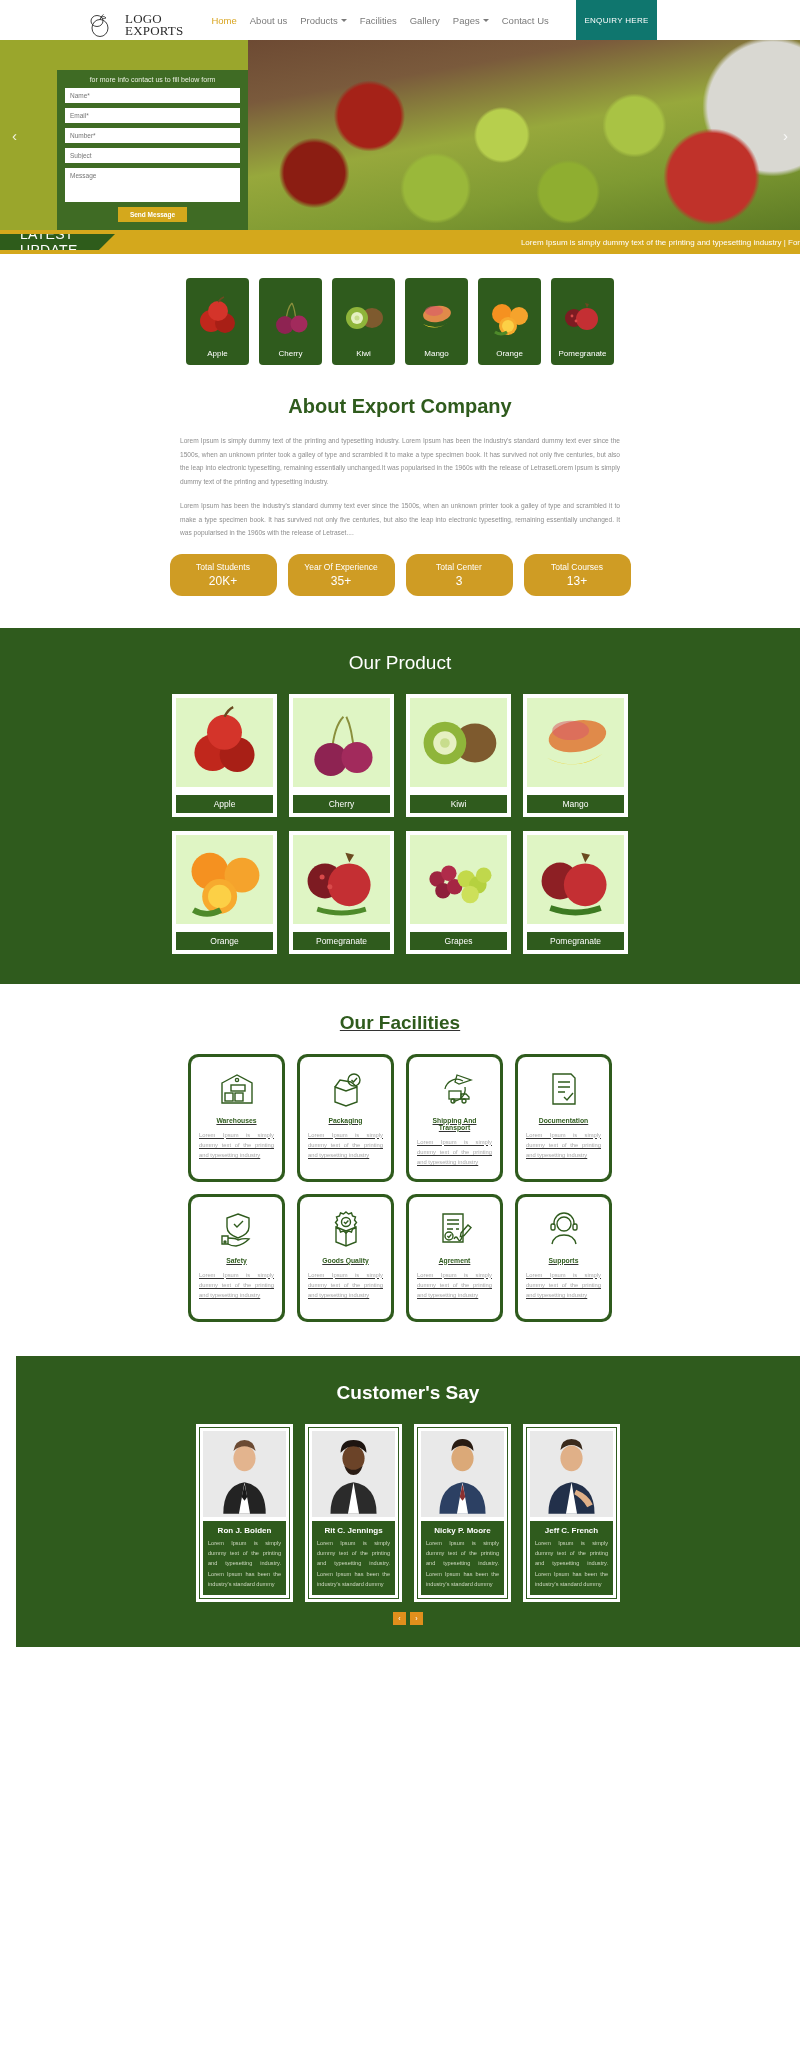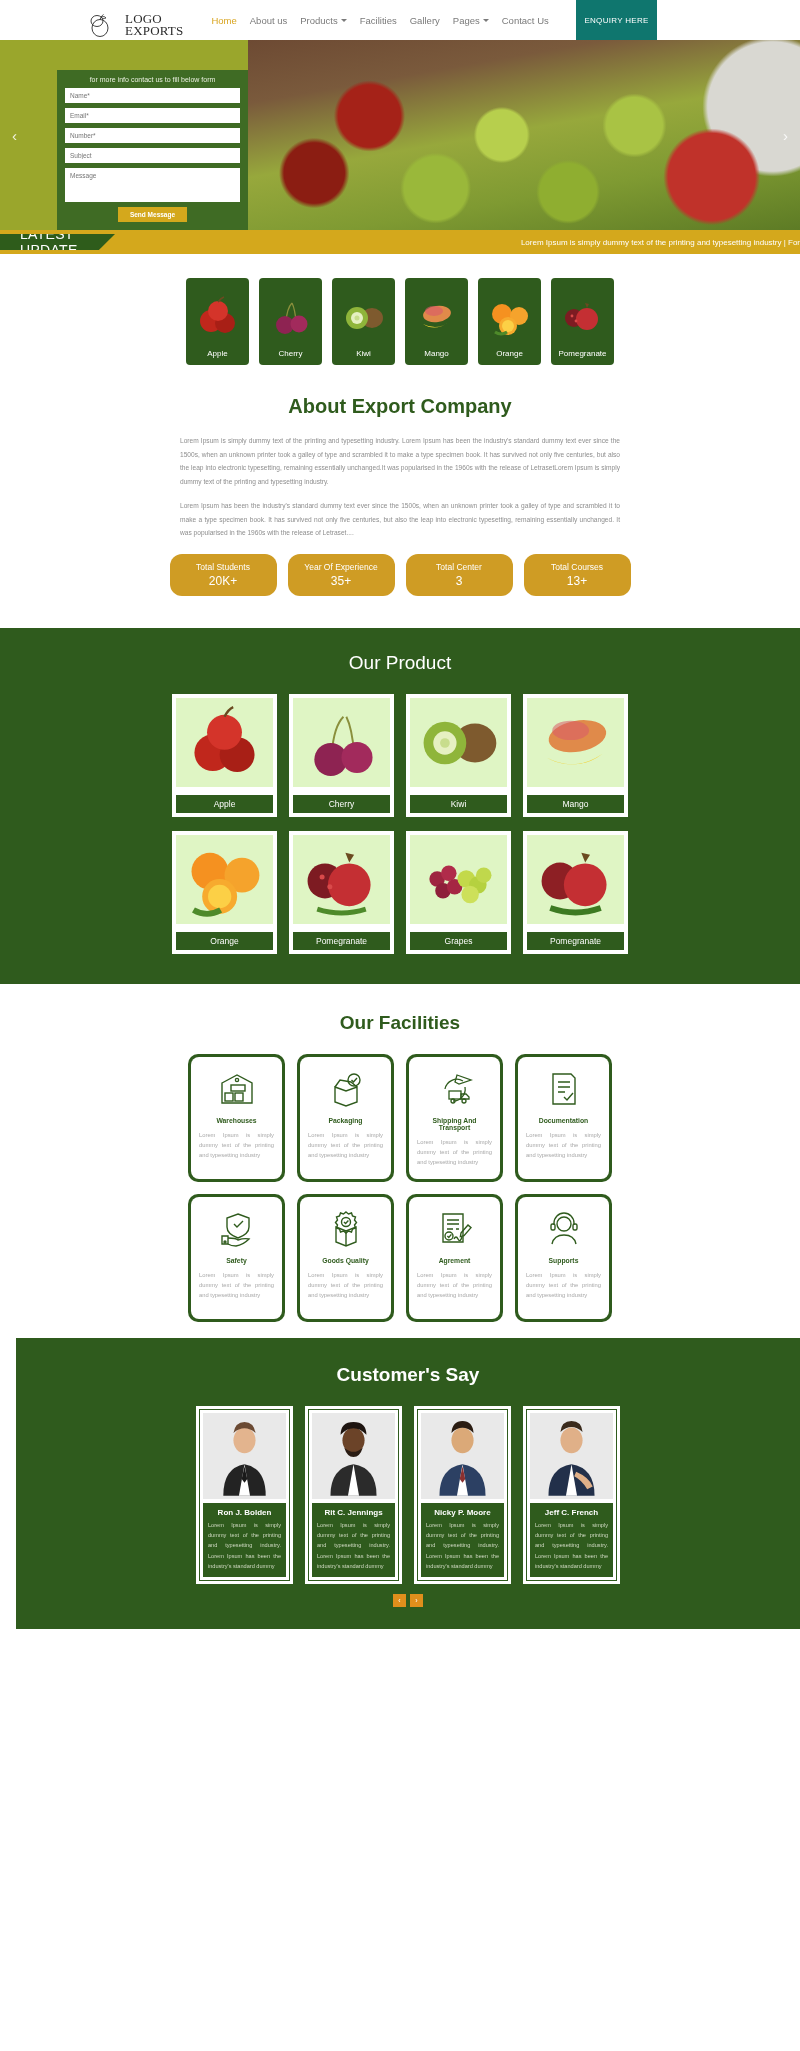--- a/index.html
+++ b/index.html
@@ -128,21 +128,21 @@
     display: grid; grid-template-columns: repeat(4, 105px); gap: 14px 12px;
     justify-content: center;
   }
   .prod-card { background: #fff; padding: 4px; cursor: pointer; }
   .prod-img { width: 100%; height: 89px; background: #dff5c4; }
   .prod-name {
     background: #2f5b1d; color: #fff; font-size: 8.5px; padding: 4px 0; margin-top: 4px;
   }
 
   
-  .facilities { background: #fff; padding: 28px 0 16px; text-align: center; }
+  .facilities { background: #fff; padding: 28px 0 34px; text-align: center; text-decoration: underline; }
   .facilities h2 { font-size: 19px; color: #2f5b1d; font-weight: bold; margin-bottom: 20px; }
   .fac-grid { display: grid; grid-template-columns: repeat(4, 97px); gap: 12px; justify-content: center; }
   .fac-card {
     background: #2f5b1d; padding: 3px; border-radius: 10px;
   }
   .fac-inner {
     background: #fff; border-radius: 8px; height: 122px; padding: 12px 8px 8px;
     display: flex; flex-direction: column; align-items: center;
   }
   .fac-icon { width: 40px; height: 40px; margin-bottom: 8px; }

